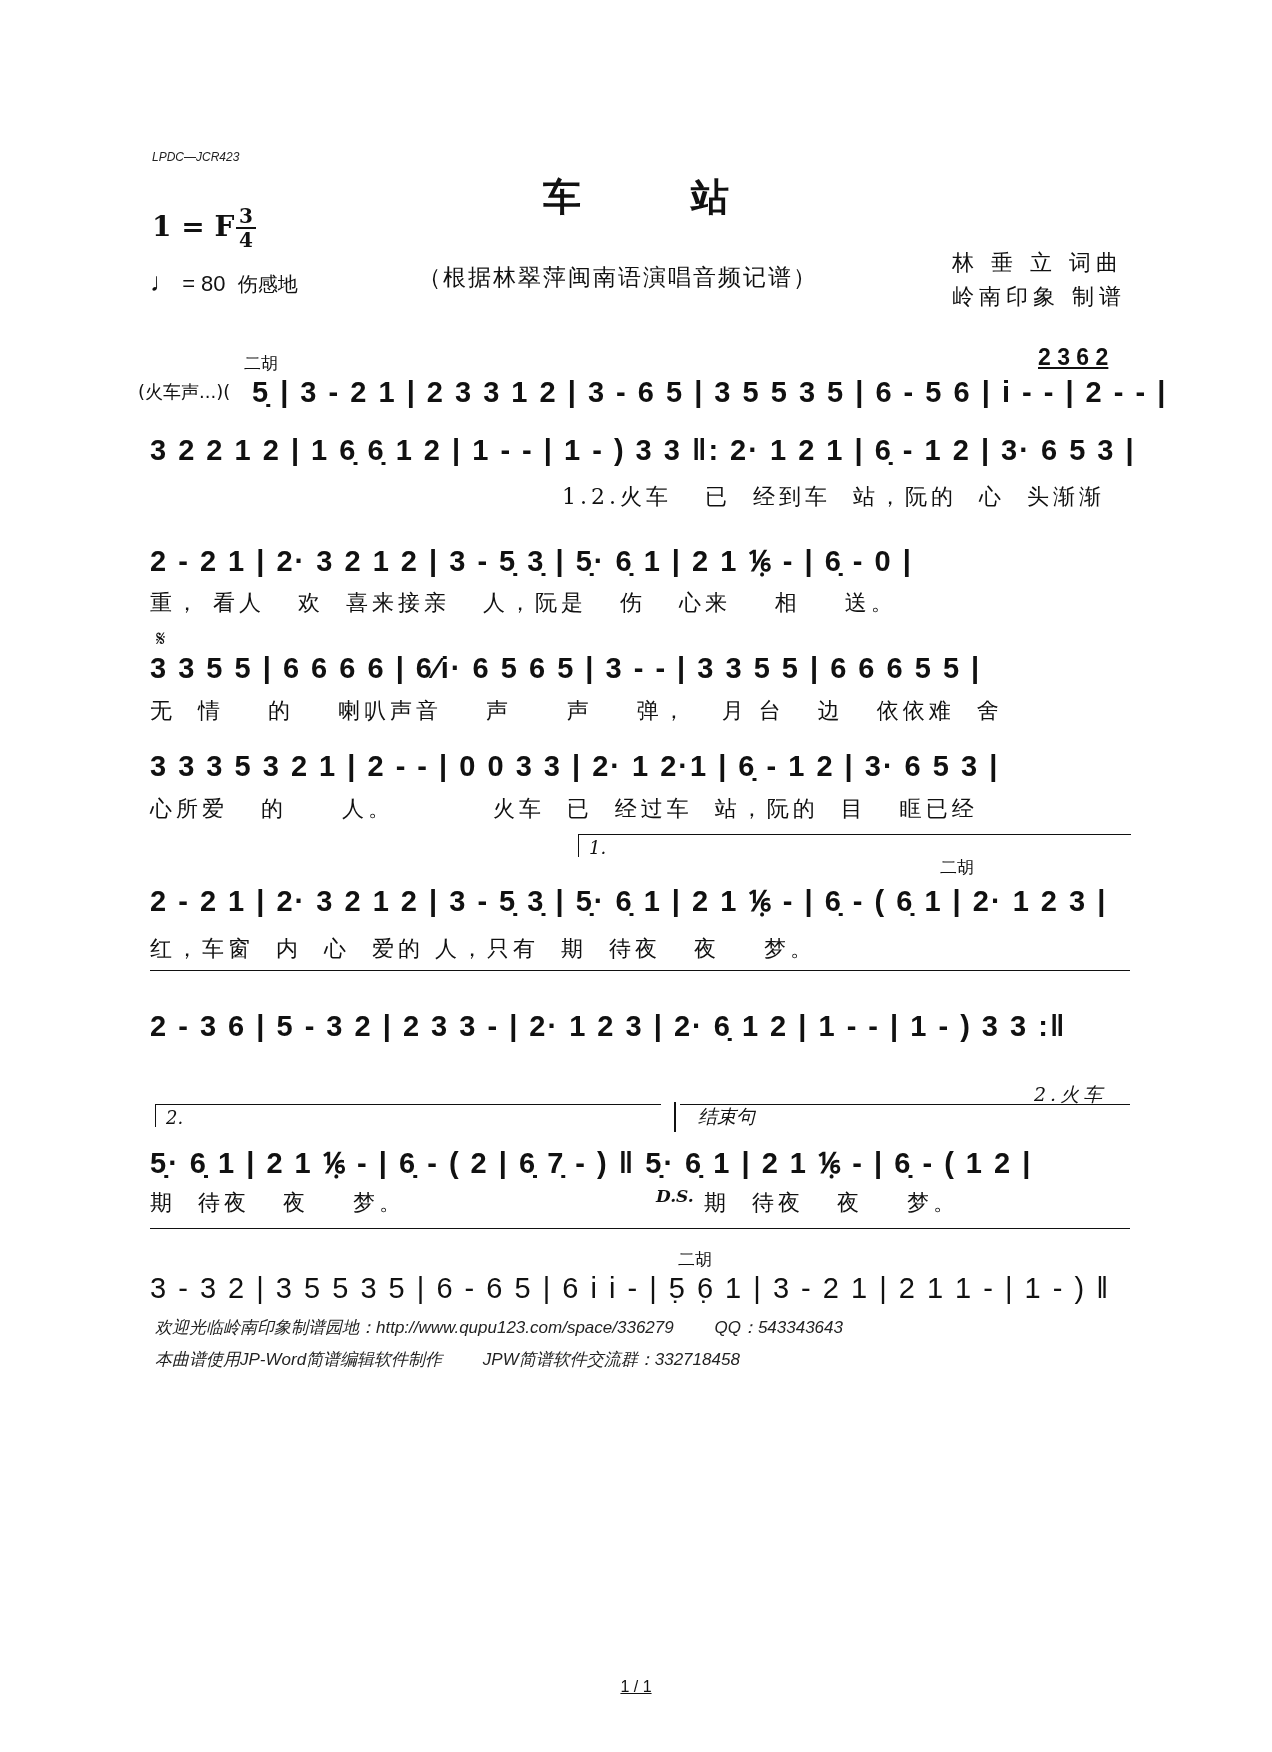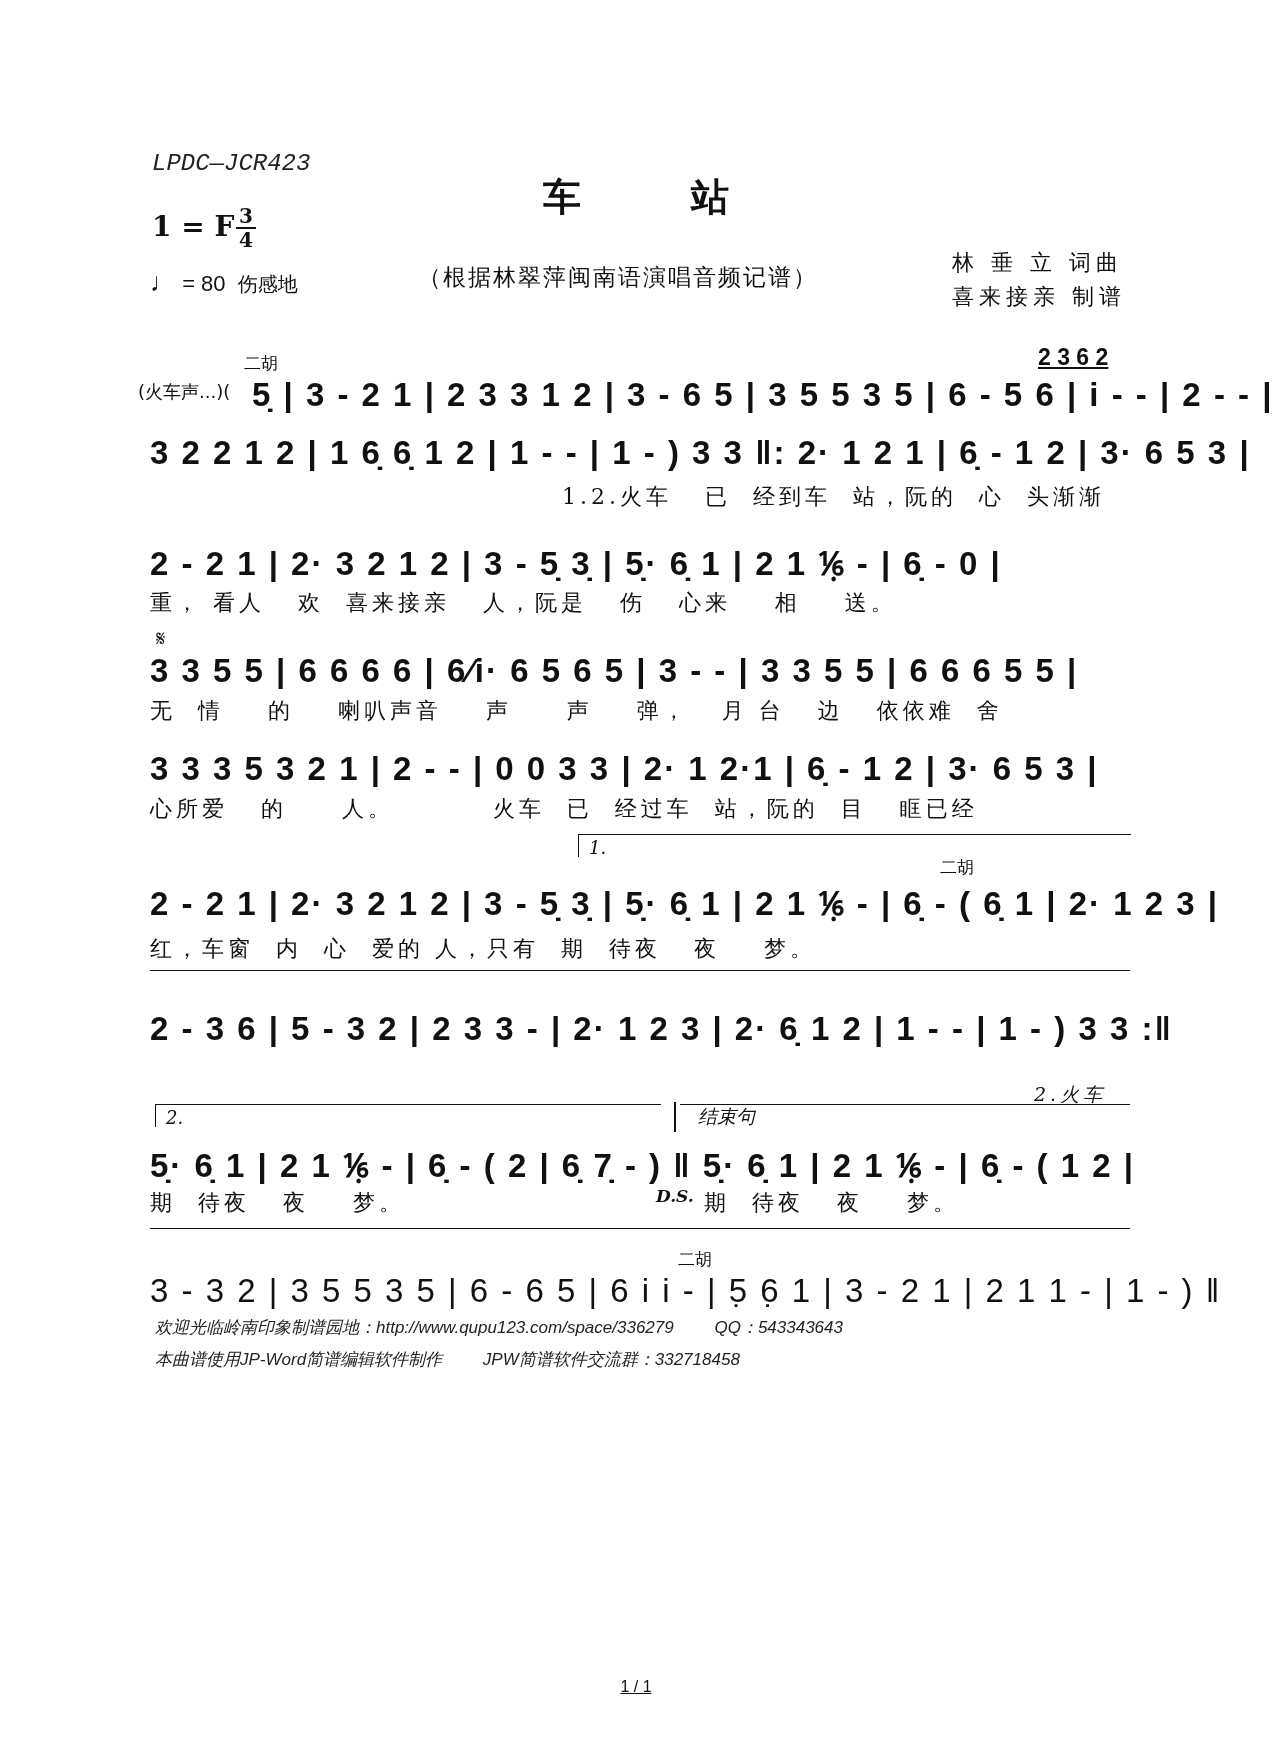--- a/index.html
+++ b/index.html
@@ -1,33 +1,33 @@
 <!DOCTYPE html>
 <html><head>
 <meta charset="utf-8">
 <style>
   html, body { margin: 0; padding: 0; background: #ffffff; }
   body { width: 1272px; height: 1752px; position: relative; overflow: hidden;
          font-family: "DejaVu Sans", "Liberation Sans", sans-serif; color: #111; }
   .abs { position: absolute; }
-  .code { left: 152px; top: 150px; font-style: italic; font-size: 24px; font-family: Liberation Mono, monospace; color: #222; }
+  .code { left: 152px; top: 150px; font-style: italic; font-size: 12px; font-family: Liberation Sans, sans-serif; color: #222; }
   .title { top: 172px; left: 0; width: 1272px; text-align: center; font-size: 38px; font-weight: bold;
            font-family: "DejaVu Serif", serif; letter-spacing: 110px; text-indent: 110px; }
   .key { left: 152px; top: 210px; font-size: 28px; font-weight: bold; font-family: "DejaVu Serif", serif; }
   .meter { left: 236px; top: 206px; font-size: 20px; font-weight: bold; font-family: "DejaVu Serif", serif;
            line-height: 20px; text-align: center; }
   .meter .bar { border-top: 2px solid #111; width: 20px; margin: 1px 0; }
   .tempo { left: 150px; top: 267px; font-size: 22px; font-family: "Liberation Sans", sans-serif; }
   .tempo .note-icon { font-size: 26px; }
   .subtitle { left: 418px; top: 262px; font-size: 23px; letter-spacing: 2px; font-family: "DejaVu Serif", serif; }
   .credits { left: 952px; top: 246px; font-size: 22px; line-height: 34px; letter-spacing: 5px; font-family: "DejaVu Serif", serif; }
 
   .staff { position: absolute; left: 150px; width: 980px; height: 40px; }
   .tokens { position: absolute; left: 0; top: 0; white-space: nowrap; font-family: "Liberation Sans", sans-serif;
-            font-weight: bold; font-size: 33px; letter-spacing: 2px; }
+            font-weight: bold; font-size: 29px; letter-spacing: 2px; }
   .lyrics { position: absolute; left: 150px; font-size: 22px; letter-spacing: 4px; white-space: pre;
             font-family: "DejaVu Serif", serif; }
   .annot { position: absolute; font-size: 17px; font-family: "DejaVu Sans", sans-serif; }
   .ital { font-style: italic; font-family: "DejaVu Serif", serif; font-size: 19px; }
   .volta { position: absolute; border-top: 1.5px solid #111; border-left: 1.5px solid #111; height: 22px; }
   .volta-label { position: absolute; left: 10px; top: 2px; font-style: italic; font-size: 18px; font-family: "DejaVu Serif", serif; }
   .rule { position: absolute; border-top: 1.5px solid #111; }
   .barline { position: absolute; width: 2px; background: #111; }
   .footer { left: 155px; font-style: italic; font-size: 17px; font-family: "Liberation Sans", sans-serif; color: #222; }
   .footer span { margin-right: 36px; }
@@ -46,21 +46,21 @@
   <div>4</div>
 </div>
 <div class="abs tempo">
   <span class="note-icon">♩</span>
   <span>= 80</span>
   <span style="font-size:20px;margin-left:6px">伤感地</span>
 </div>
 <div class="abs subtitle">（根据林翠萍闽南语演唱音频记谱）</div>
 <div class="abs credits">
   <div>林 垂 立 词曲</div>
-  <div>喜来接亲 制谱</div>
+  <div>岭南印象 制谱</div>
 </div>
 
 <div class="annot" style="left:244px;top:352px">二胡</div>
 <div class="annot" style="left:138px;top:380px;font-size:18px">(火车声...)(</div>
 <div class="annot" style="left:1038px;top:344px;font-weight:bold;font-size:23px;text-decoration:underline;font-family:'Liberation Sans',sans-serif">2 3 6 2</div>
 <div class="staff" style="left:252px;top:376px;width:880px">
   <div class="tokens">5̣ | 3 - 2 1 | 2 3 3  1 2 | 3 - 6 5 | 3 5 5  3 5 | 6 - 5 6 | i - - | 2 -  - |</div>
 </div>
 
 <div class="staff" style="top:434px">

